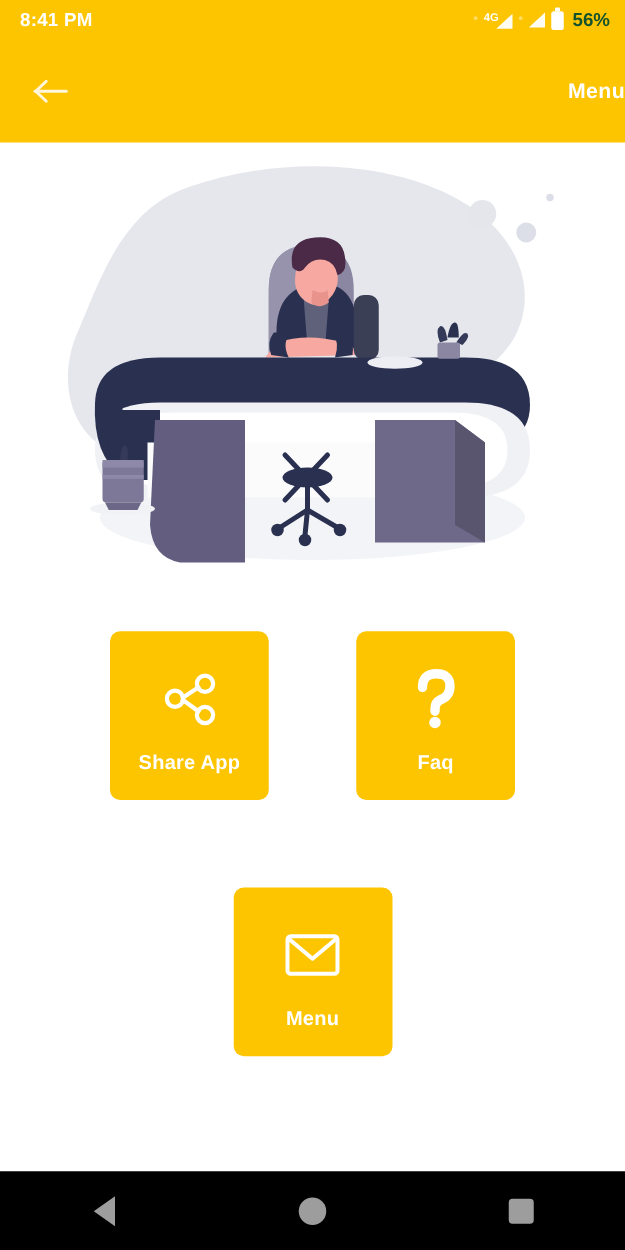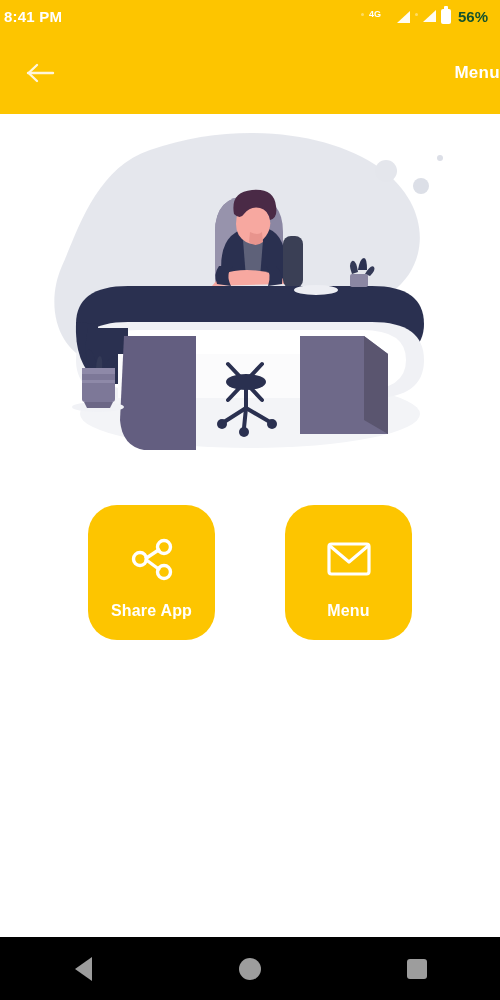--- a/index.html
+++ b/index.html
@@ -9,25 +9,25 @@
     font-family:"Liberation Sans", sans-serif;
     overflow:hidden;
   }
   #screen { position:relative; width:500px; height:1000px; background:#fff; }
 
   
   .statusbar{
     position:absolute; left:0; top:0; width:500px; height:32px;
     background:#FDC500;
     display:flex; align-items:center; justify-content:space-between;
-    padding:0 12px 0 4px;
+    padding:0 12px 0 16px;
   }
   .status-time{ color:#ffffff; font-size:15px; font-weight:bold; letter-spacing:.2px; }
   .status-right{ display:flex; align-items:center; gap:5px; }
-  .sig-wrap{ display:flex; align-items:flex-end; gap:19px; }
+  .sig-wrap{ display:flex; align-items:flex-end; gap:1px; }
   .tri{ width:0;height:0; border-style:solid; border-width:0 0 12px 13px;
         border-color:transparent transparent #ffffff transparent; opacity:.95; }
   .net-label{ color:#ffffff; font-size:9px; font-weight:bold; margin-right:-3px; margin-bottom:4px;}
   .batt{ position:relative; width:10px; height:15px; background:#ffffff; border-radius:2px; }
   .batt:before{ content:""; position:absolute; left:3px; top:-3px; width:4px; height:3px;
                 background:#ffffff; border-radius:1px 1px 0 0; }
   .batt-pct{ color:#14532d; font-size:15px; font-weight:bold; margin-left:2px; }
   .dot-faint{ width:3px;height:3px;background:#ffffff;opacity:.4;border-radius:50%; margin-bottom:4px;}
 
   
@@ -49,21 +49,21 @@
   .hero{ position:absolute; left:0; top:114px; width:500px; height:390px; }
   .hero svg{ display:block; width:100%; height:100%; }
 
   
   .tile-grid{
     position:absolute; left:0; top:505px; width:500px;
     display:flex; flex-wrap:wrap; justify-content:center;
     gap:70px 70px;
   }
   .tile{
-    width:127px; height:135px; background:#FDC500; border-radius:29px;
+    width:127px; height:135px; background:#FDC500; border-radius:8px;
     display:flex; flex-direction:column; align-items:center; justify-content:center;
     cursor:pointer; position:relative;
   }
   .tile-icon{ height:66px; display:flex; align-items:center; justify-content:center; }
   .tile-label{
     color:#ffffff; font-size:16px; font-weight:bold; margin-top:10px; letter-spacing:.2px;
   }
 
   
   .navbar{
@@ -193,20 +193,29 @@
           <line x1="18" y1="25" x2="33" y2="15"></line>
           <line x1="18" y1="25" x2="33" y2="36"></line>
           <circle cx="13" cy="25" r="6.5"></circle>
           <circle cx="37" cy="13" r="6.5"></circle>
           <circle cx="37" cy="38" r="6.5"></circle>
         </svg>
       </div>
       <div class="tile-label">Share App</div>
     </div>
 
+    <div class="tile">
+      <div class="tile-icon">
+        <svg width="50" height="52" viewBox="0 0 50 52" fill="none">
+          <path d="M14 17 q0-11 11-11 q11 0 11 10 q0 8 -8 11 q-4 2 -4 7 v2" stroke="#FFFFFF" stroke-width="7.5" stroke-linecap="round" fill="none"></path>
+          <circle cx="24" cy="45" r="4.6" fill="#FFFFFF"></circle>
+        </svg>
+      </div>
+      <div class="tile-label">Faq</div>
+    </div>
 
 
     <div class="tile">
       <div class="tile-icon">
         <svg width="52" height="44" viewBox="0 0 52 44" fill="none" stroke="#FFFFFF" stroke-width="3.2">
           <rect x="6" y="7" width="40" height="30" rx="2.5"></rect>
           <path d="M7 9 L26 25 L45 9" stroke-linecap="round" stroke-linejoin="round"></path>
         </svg>
       </div>
       <div class="tile-label">Menu</div>

